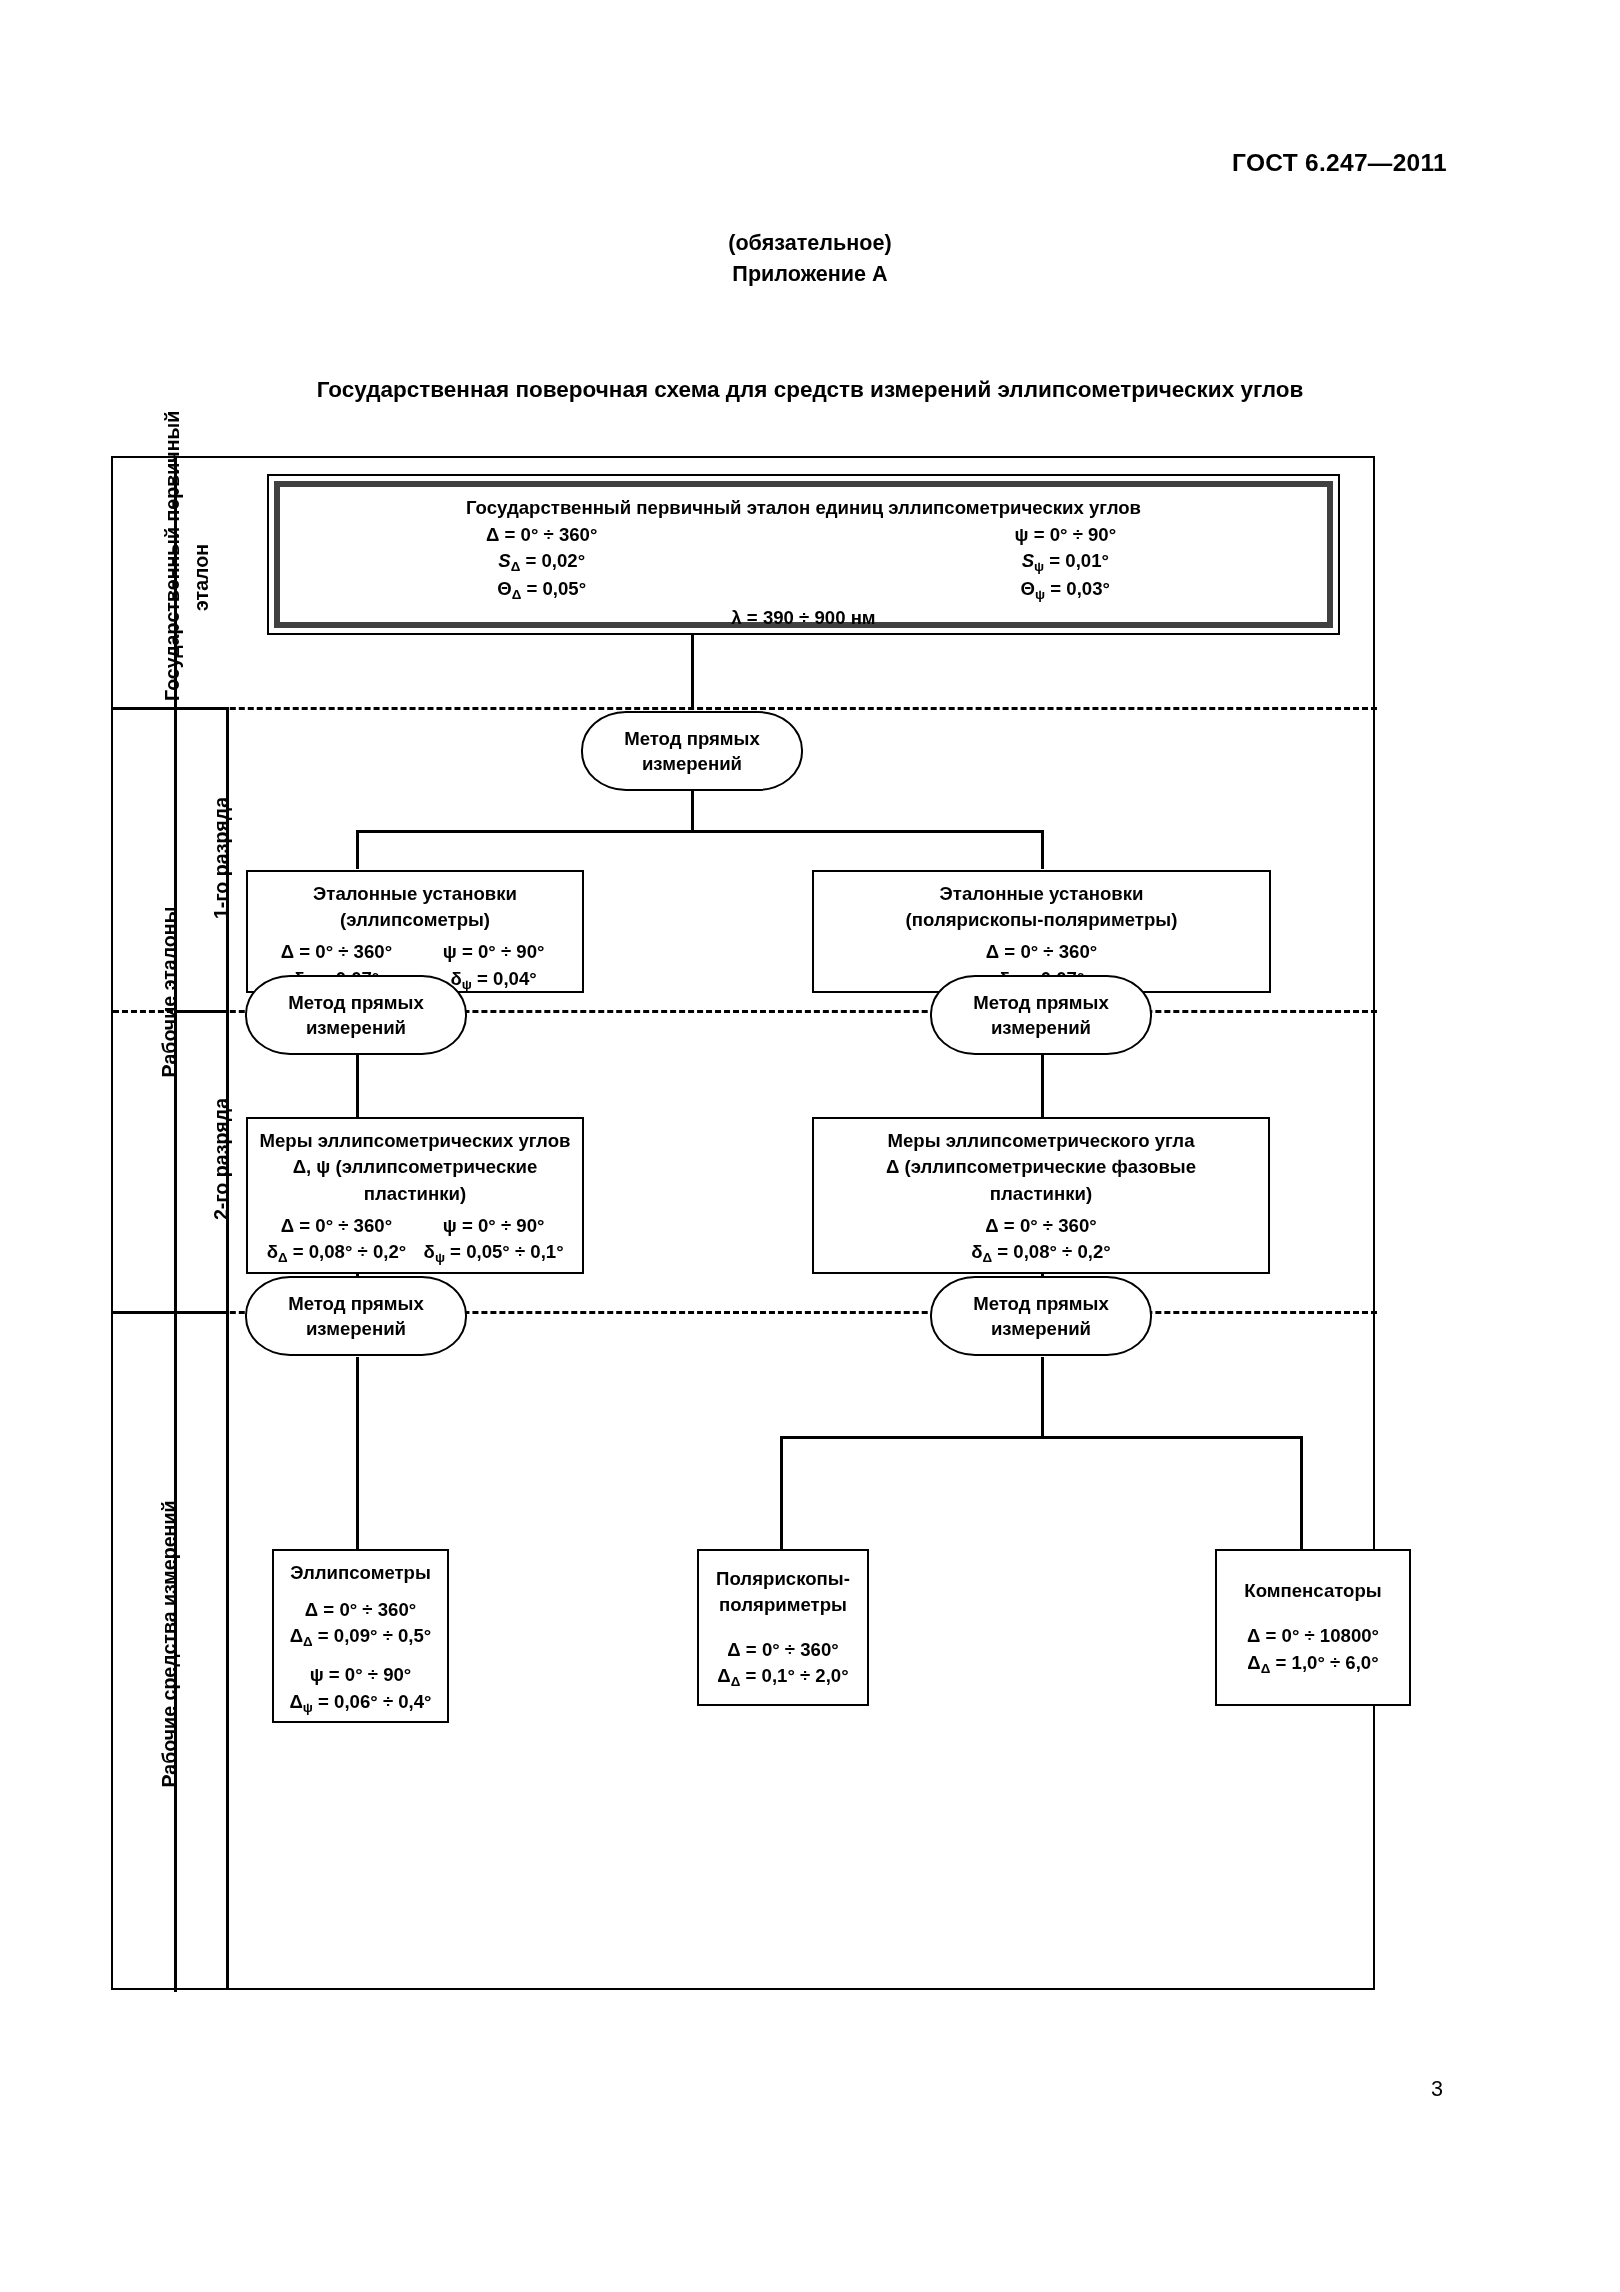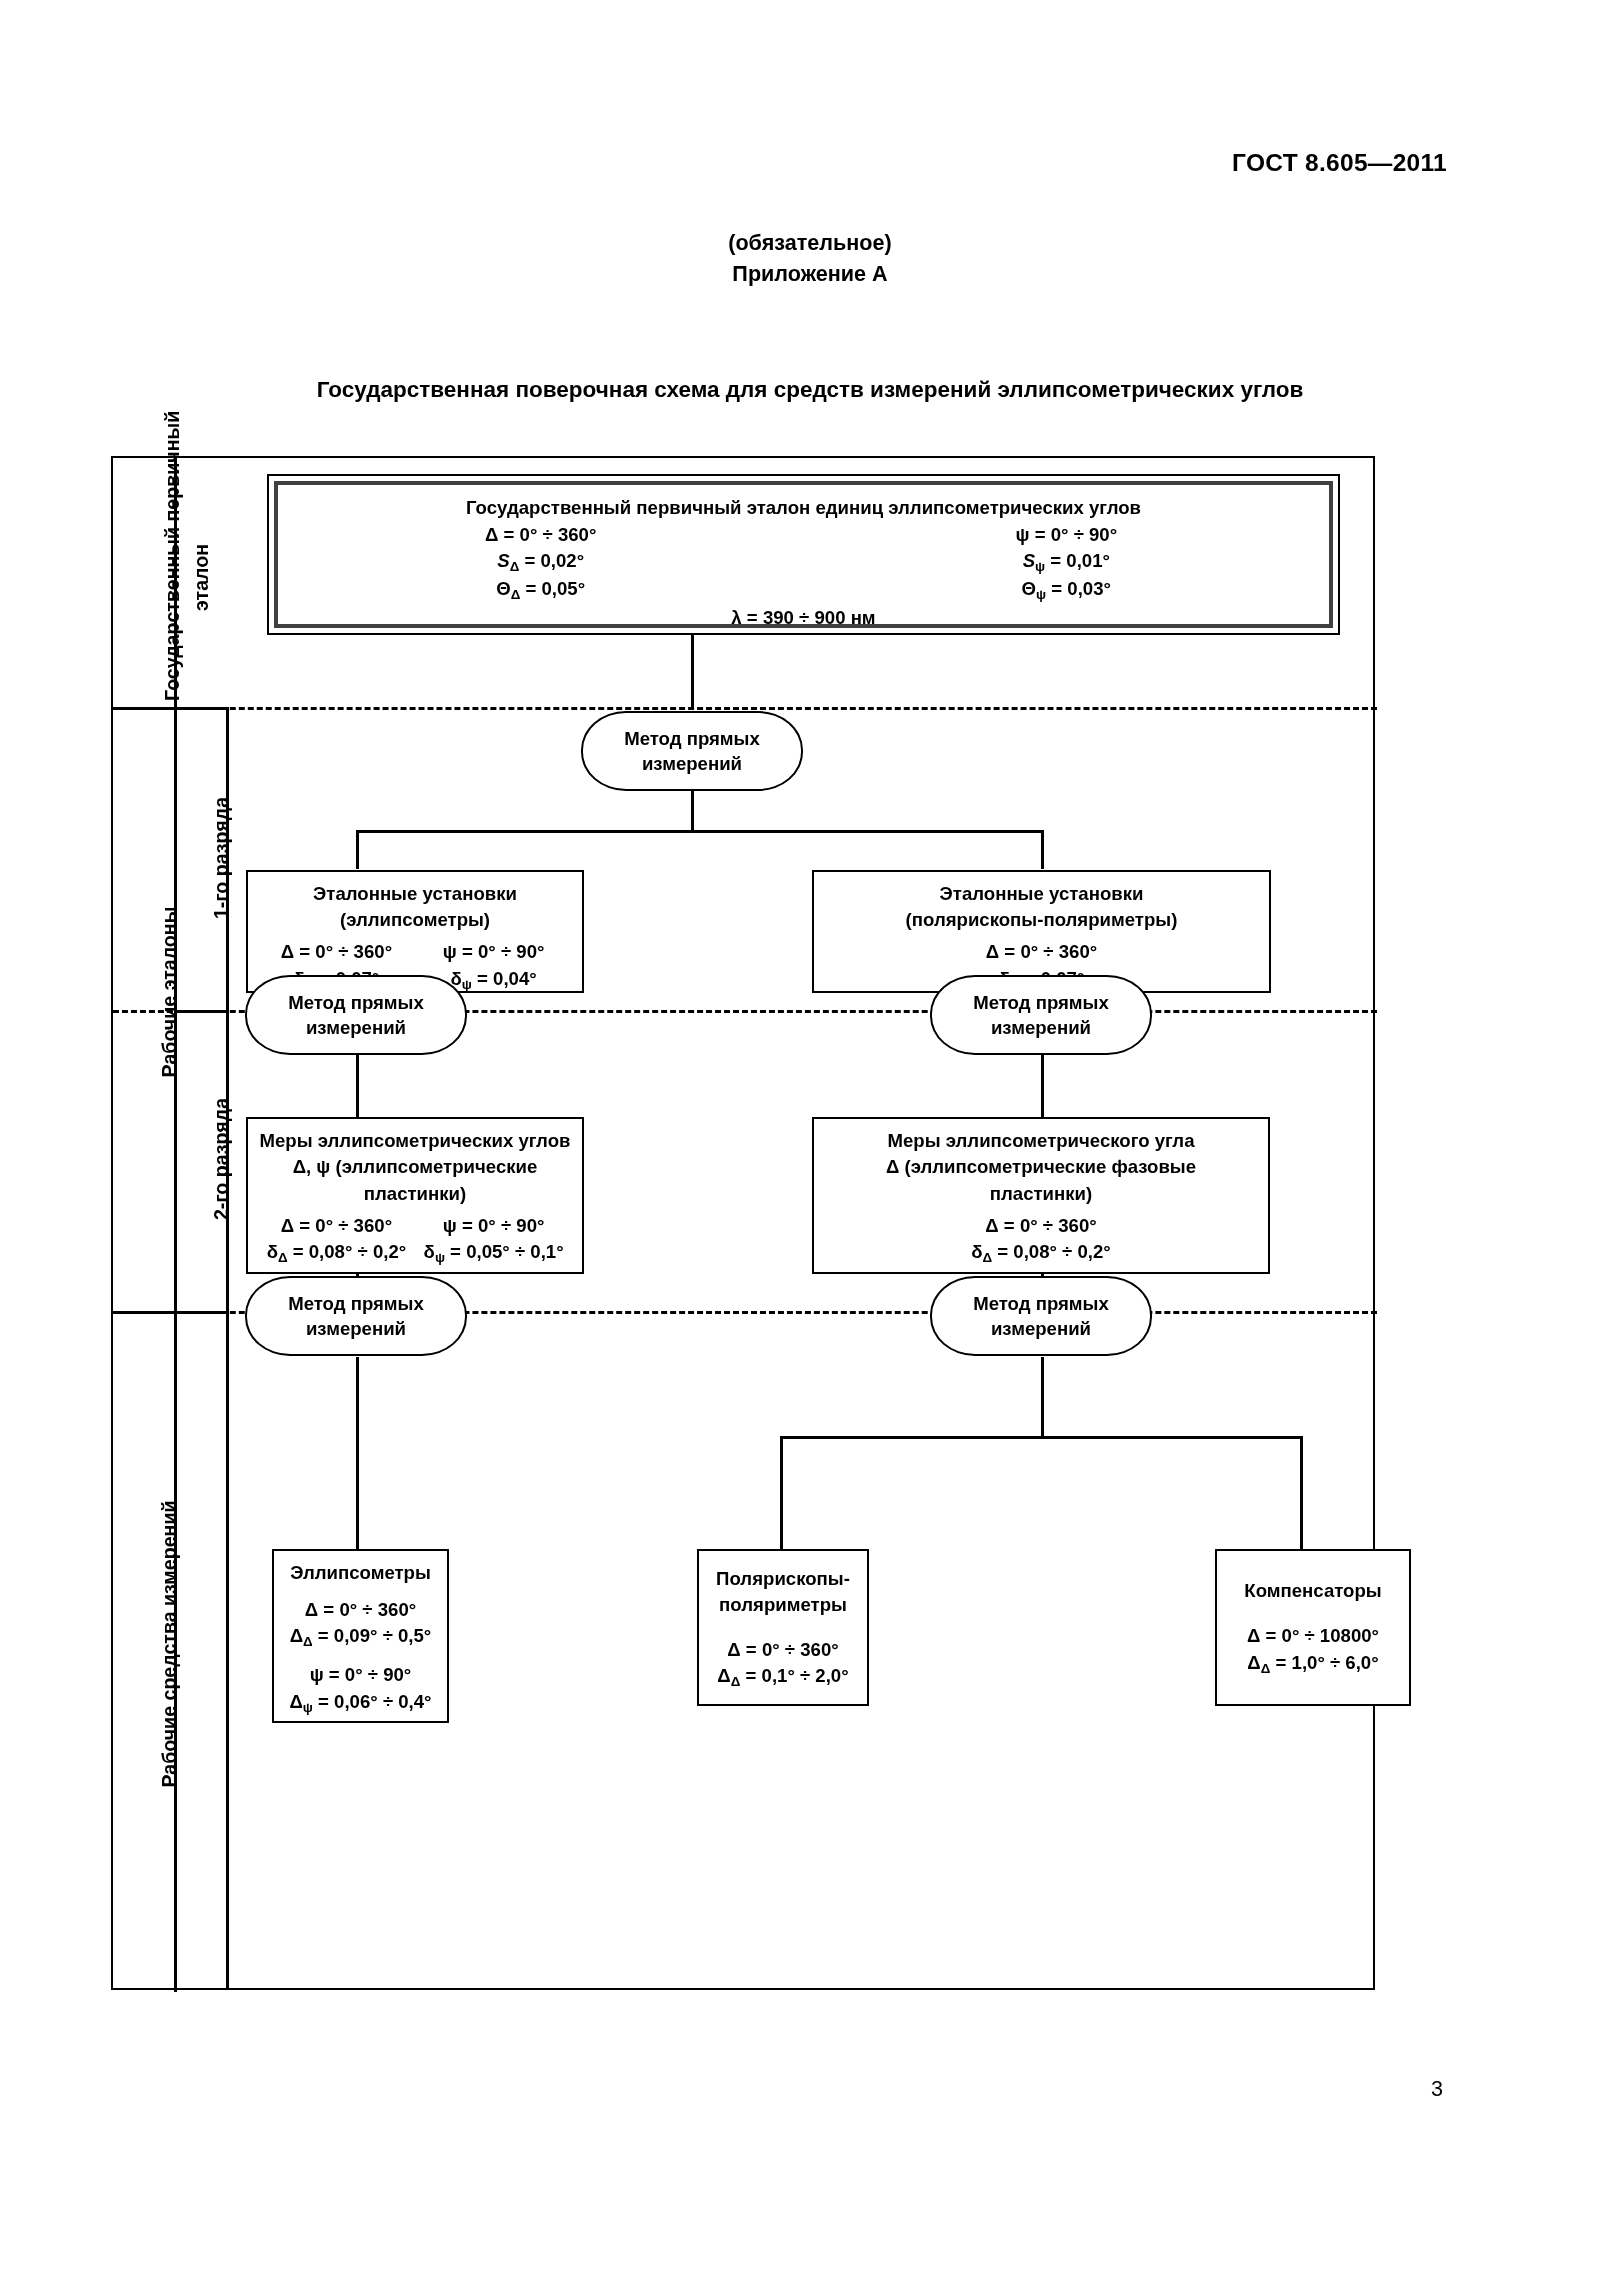--- a/index.html
+++ b/index.html
@@ -70,21 +70,21 @@
     position:absolute;box-sizing:border-box;
     border:2.9px solid #000;background:#fff;
     text-align:center;
     font-size:18.6px;font-weight:bold;line-height:1.42;
   }
   .box.double{
     border:2.9px solid #000;
     padding:4.9px;
   }
   .box.double .inner{
-    border:4px solid #404040;width:100%;height:100%;box-sizing:border-box;
+    border:6px solid #404040;width:100%;height:100%;box-sizing:border-box;
     display:flex;flex-direction:column;justify-content:center;
     padding-top:18px;
   }
   .box .pad{padding:8.8px 9.8px;}
   .ttl{font-weight:bold;}
   .row2{display:flex;justify-content:space-around;align-items:baseline;}
   .row2 > span{flex:1;text-align:center;}
   .gap{height:10.8px;}
   .gap-sm{height:5.9px;}
   .gap-lg{height:18.6px;}
@@ -104,21 +104,21 @@
   .h{height:2.9px;}
 
   sub{font-size:.72em;vertical-align:-.32em;font-weight:bold;}
   .it{font-style:italic;}
 </style>
 </head>
 <body>
 
 <div class="page">
 
-  <div class="doc-header">ГОСТ 8.605—2011</div>
+  <div class="doc-header">ГОСТ 6.247—2011</div>
 
   <div class="annex-block">
     <div>(обязательное)</div>
     <div>Приложение А</div>
   </div>
 
   <div class="scheme-title">Государственная поверочная схема для средств измерений эллипсометрических углов</div>
 
   <div class="diagram">
 

